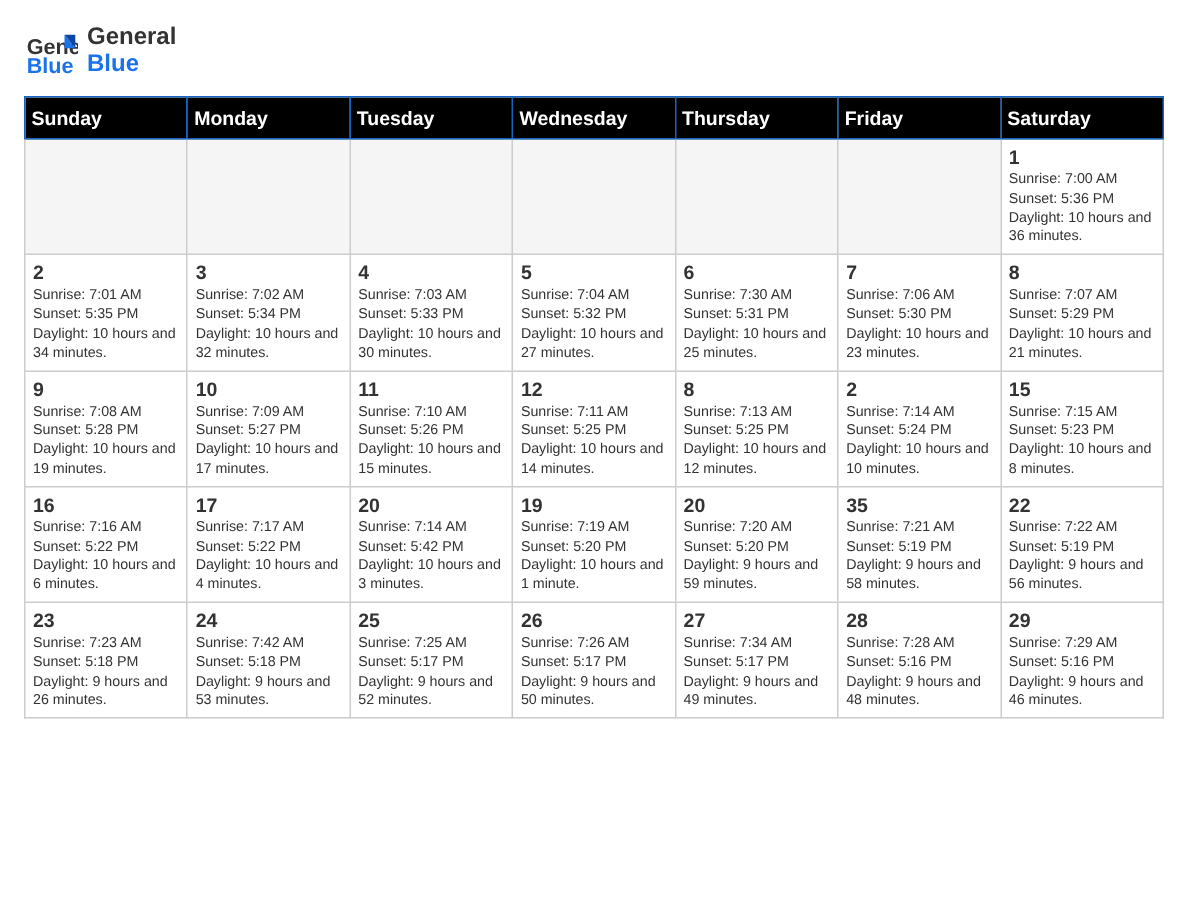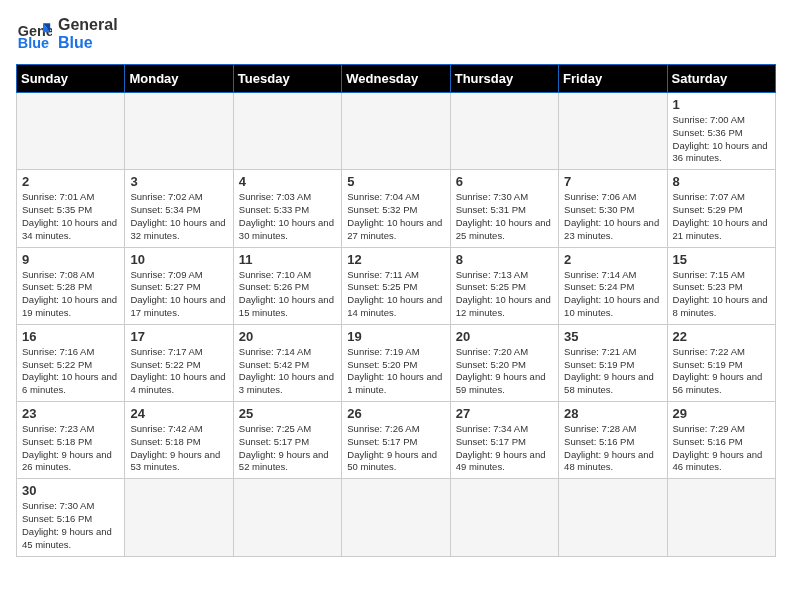--- a/index.html
+++ b/index.html
@@ -252,26 +252,14 @@
       <td>
         <span class="day-number">28</span>
         <div class="day-info">Sunrise: <span>7:28 AM</span><br>Sunset: <span>5:16 PM</span><br>Daylight: <span>9 hours and 48 minutes.</span></div>
       </td>
       <td>
         <span class="day-number">29</span>
         <div class="day-info">Sunrise: <span>7:29 AM</span><br>Sunset: <span>5:16 PM</span><br>Daylight: <span>9 hours and 46 minutes.</span></div>
       </td>
     </tr>
 
-    <tr class="last-row">
-      <td>
-        <span class="day-number">30</span>
-        <div class="day-info">Sunrise: <span>7:30 AM</span><br>Sunset: <span>5:16 PM</span><br>Daylight: <span>9 hours and 45 minutes.</span></div>
-      </td>
-      <td class="empty"></td>
-      <td class="empty"></td>
-      <td class="empty"></td>
-      <td class="empty"></td>
-      <td class="empty"></td>
-      <td class="empty"></td>
-    </tr>
   </tbody>
 </table>
 
 </body></html>

